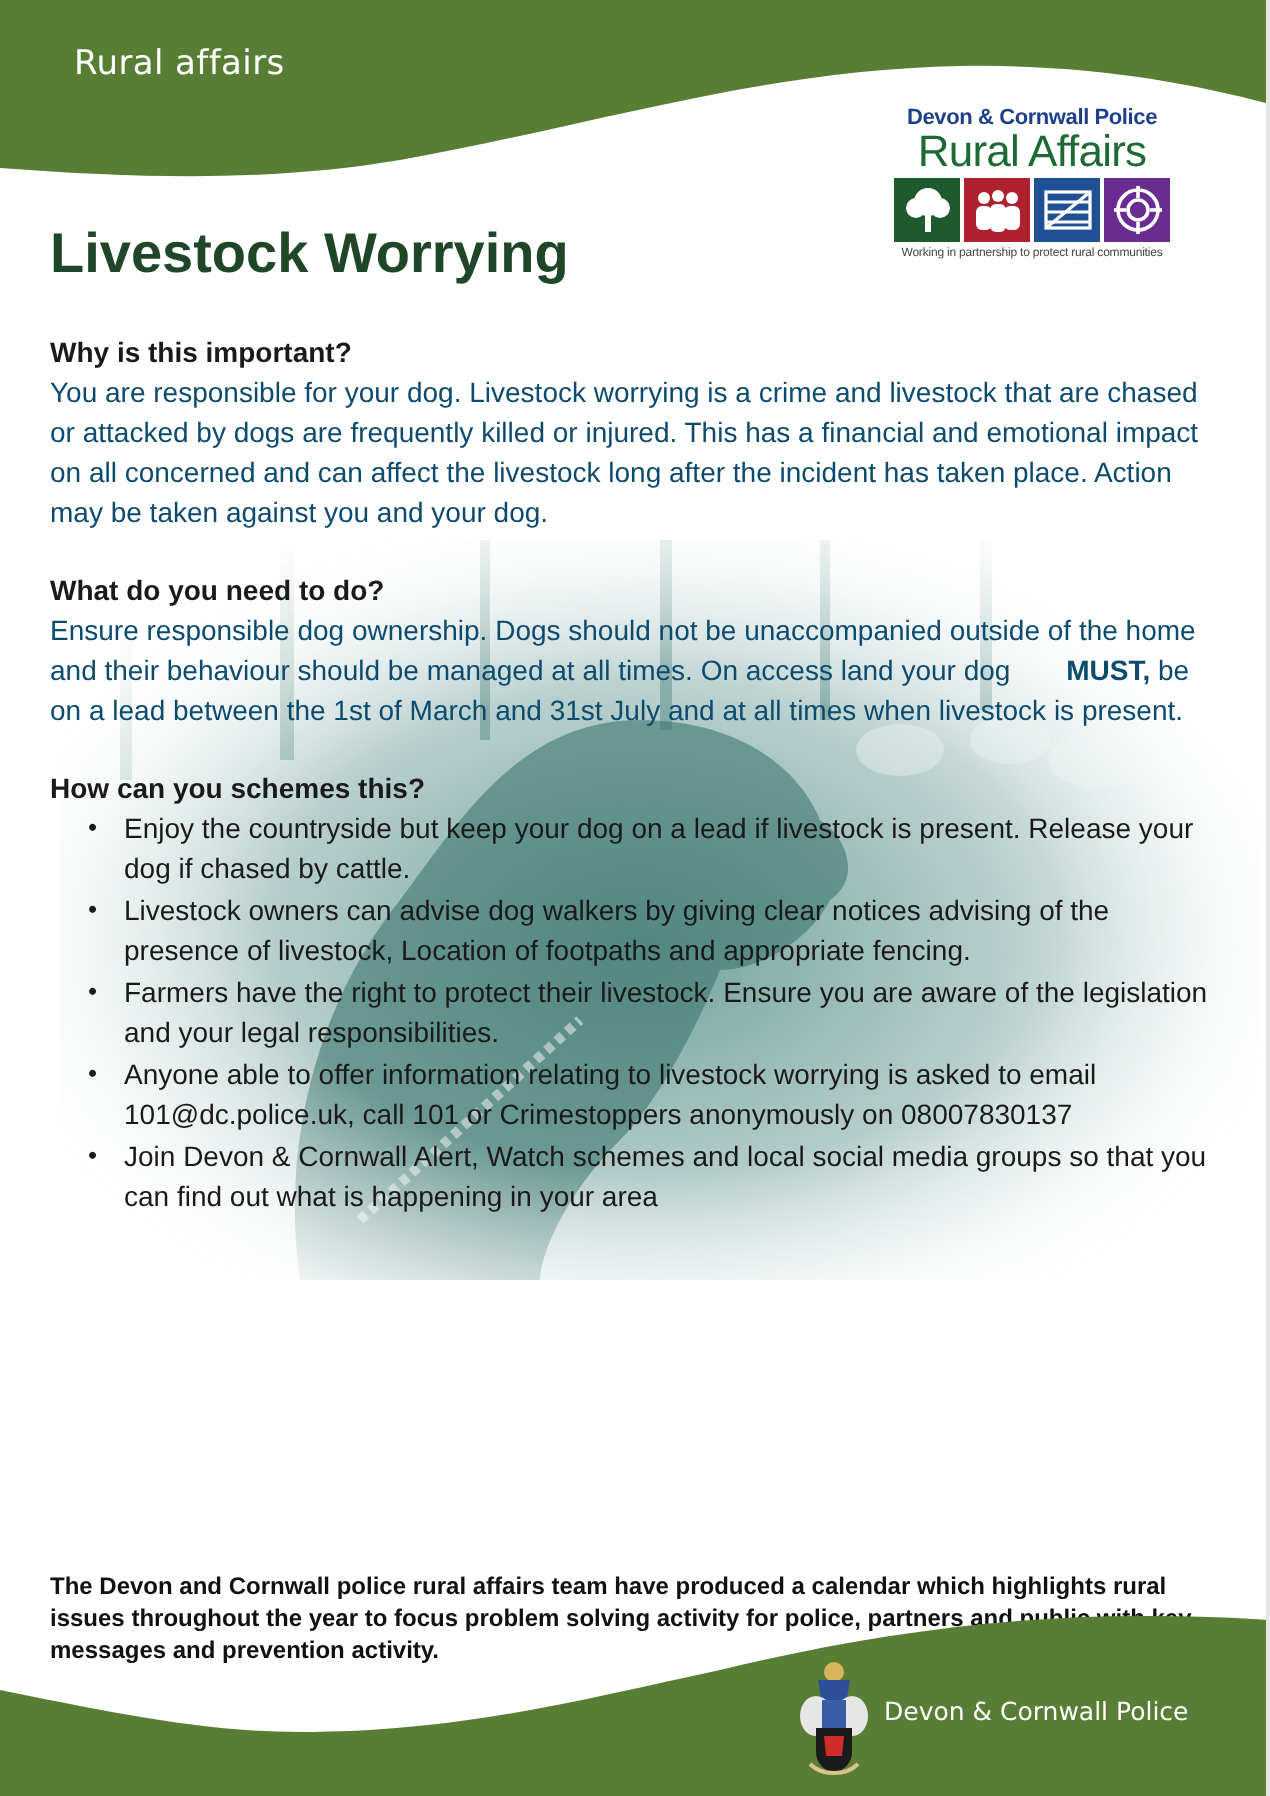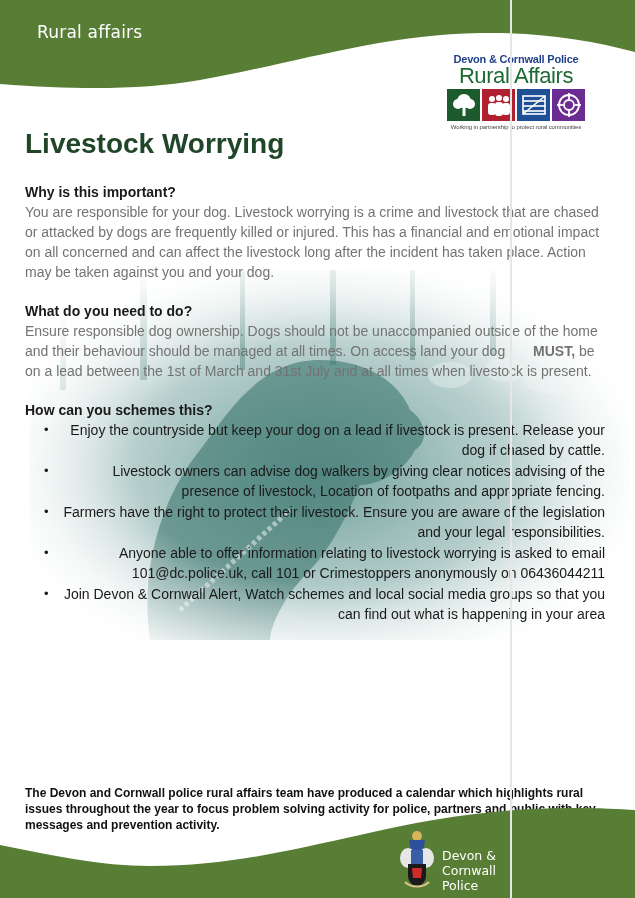--- a/index.html
+++ b/index.html
@@ -1,19 +1,19 @@
 <!DOCTYPE html>
 <html><head>
   <meta charset="utf-8">
   <style>
     * { box-sizing: border-box; margin: 0; padding: 0; }
     html, body { width: 635px; height: 898px; overflow: hidden; background: #ffffff; }
     body { position: relative; font-family: "Liberation Sans", sans-serif; color: #1a1a1a; }
 
-    .page { position: absolute; left: 0; top: 0; width: 512px; height: 898px; background: #fff; }
+    .page { position: absolute; left: 0; top: 0; width: 635px; height: 898px; background: #fff; }
     .right-edge { position: absolute; right: 0; top: 0; width: 2px; height: 898px; background: #e6e6e6; }
 
     
     .header-wave { position: absolute; left: 0; top: 0; width: 635px; height: 100px; }
     .header-title {
       position: absolute; left: 37px; top: 22px;
       font-family: "DejaVu Sans", sans-serif; font-size: 17px; color: #ffffff;
       letter-spacing: 0.2px;
     }
 
@@ -21,42 +21,42 @@
     .ra-logo { position: absolute; left: 446px; top: 53px; width: 140px; }
     .ra-org { font-size: 11px; font-weight: bold; color: #1f3f8a; text-align: center; letter-spacing: -0.2px; }
     .ra-name { font-size: 22px; color: #1d6a34; text-align: center; line-height: 20px; margin-top: 1px; letter-spacing: -0.4px; }
     .ra-icons { display: flex; gap: 2px; justify-content: center; margin-top: 3px; }
     .ra-icon { width: 33px; height: 32px; display: flex; align-items: center; justify-content: center; }
     .ra-icon svg { width: 28px; height: 28px; }
     .ra-tagline { font-size: 6px; color: #444; text-align: center; margin-top: 3px; letter-spacing: -0.1px; }
 
     
     .doc-title {
-      position: absolute; left: 25px; top: 128px;
+      position: absolute; left: 25px; top: 111px;
       font-size: 28px; font-weight: bold; color: #1f4628;
     }
 
     
     .photo {
       position: absolute; left: 30px; top: 270px; width: 600px; height: 370px;
       background:
         radial-gradient(ellipse 55% 60% at 48% 55%, rgba(90,145,138,0.85) 0%, rgba(120,165,160,0.55) 55%, rgba(255,255,255,0) 100%);
       -webkit-mask-image: radial-gradient(ellipse 60% 60% at 50% 52%, #000 55%, transparent 100%);
       mask-image: radial-gradient(ellipse 60% 60% at 50% 52%, #000 55%, transparent 100%);
     }
     .photo svg { position: absolute; left: 0; top: 0; width: 600px; height: 370px; }
 
     
     .content { position: absolute; left: 25px; top: 167px; width: 580px; }
     .section { margin-bottom: 20px; }
-    .section h2 { font-size: 14px; font-weight: bold; color: #1a1a1a; line-height: 19px; margin-top: 16px; }
-    .section p { font-size: 14px; line-height: 20px; color: #737373; }
+    .section h2 { font-size: 14px; font-weight: bold; color: #1a1a1a; line-height: 19px; }
+    .section p { font-size: 14px; line-height: 20px; color: #0c4a6e; }
     .section p b { font-weight: bold; padding-left: 24px; }
     ul.bullets { list-style: none; margin-left: 19px; }
-    ul.bullets li { position: relative; padding-left: 18px; font-size: 14px; line-height: 20px; margin-bottom: 1px; text-align: right; }
+    ul.bullets li { position: relative; padding-left: 18px; font-size: 14px; line-height: 20px; margin-bottom: 1px; }
     ul.bullets li::before { content: "•"; position: absolute; left: 0; top: 0; font-size: 13px; }
 
     .calendar-note {
       position: absolute; left: 25px; top: 742px; width: 580px;
       font-size: 12px; font-weight: bold; line-height: 16px; color: #111; margin-top: 43px;
     }
 
     
     .footer-wave { position: absolute; left: 0; top: 800px; width: 635px; height: 98px; }
     .crest { position: absolute; left: 399px; top: 828px; width: 36px; height: 62px; }
@@ -152,21 +152,21 @@
       <h2>What do you need to do?</h2>
       <p><span>Ensure responsible dog ownership. Dogs should not be unaccompanied outside of the home and their behaviour should be managed at all times. On access land your dog </span><b>MUST,</b><span> be on a lead between the 1st of March and 31st July and at all times when livestock is present.</span></p>
     </div>
 
     <div class="section">
       <h2>How can you schemes this?</h2>
       <ul class="bullets">
         <li>Enjoy the countryside but keep your dog on a lead if livestock is present. Release your dog if chased by cattle.</li>
         <li>Livestock owners can advise dog walkers by giving clear notices advising of the presence of livestock, Location of footpaths and appropriate fencing.</li>
         <li>Farmers have the right to protect their livestock. Ensure you are aware of the legislation and your legal responsibilities.</li>
-        <li>Anyone able to offer information relating to livestock worrying is asked to email 101@dc.police.uk, call 101 or Crimestoppers anonymously on 06436044211</li>
+        <li>Anyone able to offer information relating to livestock worrying is asked to email 101@dc.police.uk, call 101 or Crimestoppers anonymously on 08007830137</li>
         <li>Join Devon &amp; Cornwall Alert, Watch schemes and local social media groups so that you can find out what is happening in your area</li>
       </ul>
     </div>
   </div>
 
   <p class="calendar-note">The Devon and Cornwall police rural affairs team have produced a calendar which highlights rural issues throughout the year to focus problem solving activity for police, partners and public with key messages and prevention activity.</p>
 
   <svg class="footer-wave" viewBox="0 0 635 98" preserveAspectRatio="none">
     <path d="M0,45 C50,55 100,66 150,66 C230,66 290,50 360,35 C430,18 500,8 570,8 C600,8 620,9 635,10 L635,98 L0,98 Z" fill="#587e35"></path>
   </svg>

